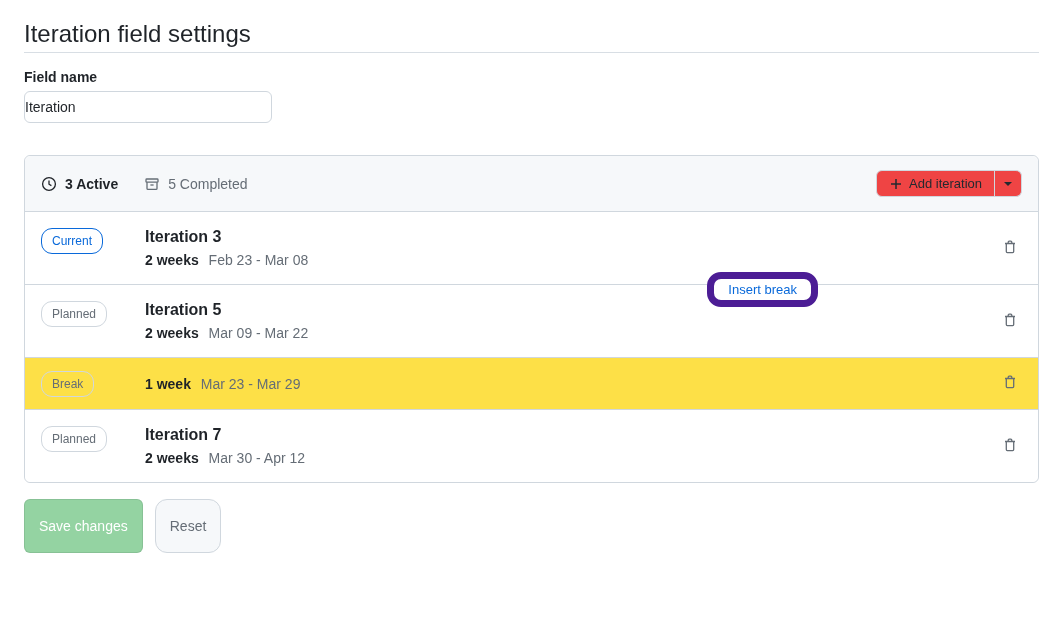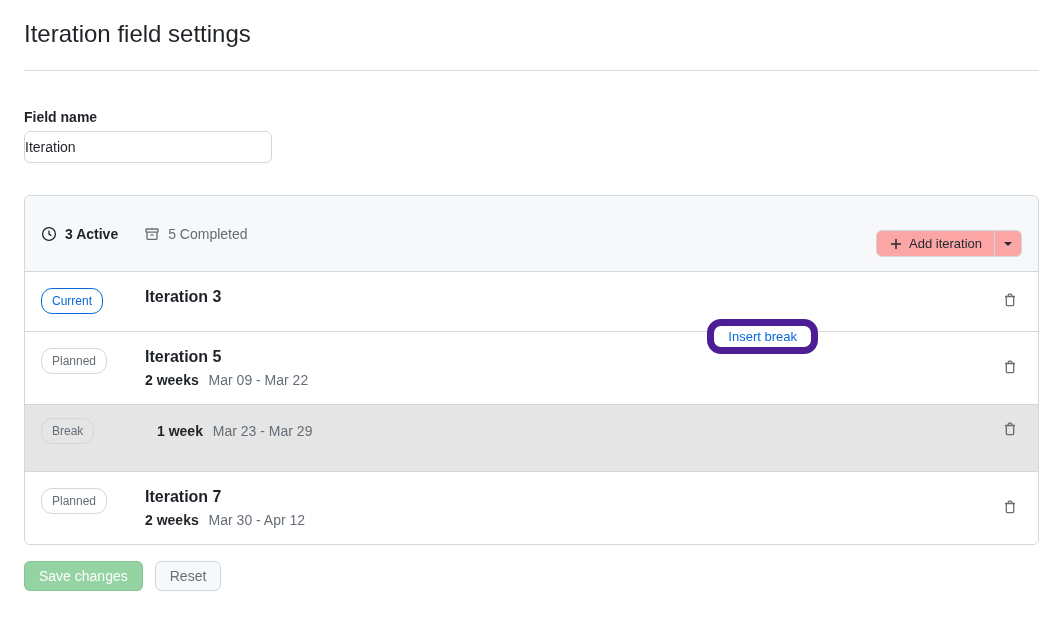--- a/index.html
+++ b/index.html
@@ -7,23 +7,23 @@
       font-family: -apple-system, BlinkMacSystemFont, "Segoe UI", Helvetica, Arial, sans-serif;
       color: #24292f;
       background: #ffffff;
       padding: 20px 24px;
       width: 1063px;
     }
     .page-title {
       font-size: 24px;
       font-weight: 400;
       color: #1f2328;
-      padding-bottom: 22px;
+      padding-bottom: 4px;
       border-bottom: 1px solid #d8dee4;
-      margin-bottom: 38px;
+      margin-bottom: 16px;
     }
     .field-label {
       font-size: 14px;
       font-weight: 600;
       color: #1f2328;
       margin-bottom: 6px;
       display: block;
     }
     .field-input {
       width: 248px;
@@ -55,44 +55,43 @@
       gap: 8px;
       margin-right: 26px;
       font-size: 14px;
     }
     .tab.active { font-weight: 600; color: #1f2328; }
     .tab.inactive { color: #656d76; font-weight: 400; }
     .icon { display: inline-flex; align-items: center; justify-content: center; }
     .spacer { flex: 1; }
     .btn-group { display: inline-flex; }
     .btn {
-      background: #fca5a5;
+      background: #ef4444;
       border: 1px solid #d0d7de;
       padding: 5px 12px;
       font-size: 13px;
       font-weight: 500;
       color: #24292f;
       cursor: pointer;
       display: inline-flex;
       align-items: center;
       gap: 6px;
-      margin-top: 20px;
     }
     .btn-main { border-radius: 6px 0 0 6px; }
     .btn-drop { border-radius: 0 6px 6px 0; border-left: none; padding: 5px 8px; }
     .row {
       display: flex;
       align-items: flex-start;
       padding: 16px;
       border-bottom: 1px solid #d0d7de;
       position: relative;
       background: #ffffff;
     }
     .row:last-of-type { border-bottom: none; border-radius: 0 0 6px 6px; }
-    .row.break { background: #e5e5e5; align-items: center; padding-top: 12px; padding-bottom: 27px; gap: 12px; }
+    .row.break { background: #fde047; align-items: center; padding-top: 12px; padding-bottom: 12px; }
     .badge {
       display: inline-flex;
       align-items: center;
       height: 26px;
       padding: 0 10px;
       border-radius: 11px;
       font-size: 12px;
       font-weight: 500;
       white-space: nowrap;
     }
@@ -132,22 +131,22 @@
       border-radius: 6px;
       padding: 6px 14px;
       font-size: 14px;
       font-weight: 500;
       cursor: pointer;
     }
     .reset-btn {
       background: #f6f8fa;
       color: #656d76;
       border: 1px solid #d0d7de;
-      border-radius: 6px;
-      padding: 6px 14px;
+      border-radius: 12px;
+      padding: 18px 14px;
       font-size: 14px;
       font-weight: 500;
       cursor: pointer;
     }
   </style>
 </head>
 <body>
 
 
 
@@ -197,20 +196,24 @@
       </button>
     </div>
   </div>
 
   <div class="row">
     <div class="badge-col">
       <span class="badge badge-current">Current</span>
     </div>
     <div class="row-content">
       <div class="iter-title">Iteration 3</div>
+      <div class="iter-meta">
+        <span class="duration">2 weeks</span>
+        <span class="range">Feb 23 - Mar 08</span>
+      </div>
     </div>
     <button class="trash-btn">
       <span class="icon">
         <svg width="16" height="16" viewBox="0 0 16 16" fill="none" stroke="#656d76" stroke-width="1.3">
           <path d="M3 4.5 H13 M6.2 4.5 V3.2 a1 1 0 0 1 1 -1 H8.8 a1 1 0 0 1 1 1 V4.5 M4.3 4.5 V12.6 a1 1 0 0 0 1 1 H10.7 a1 1 0 0 0 1 -1 V4.5"></path>
         </svg>
       </span>
     </button>
   </div>
 

